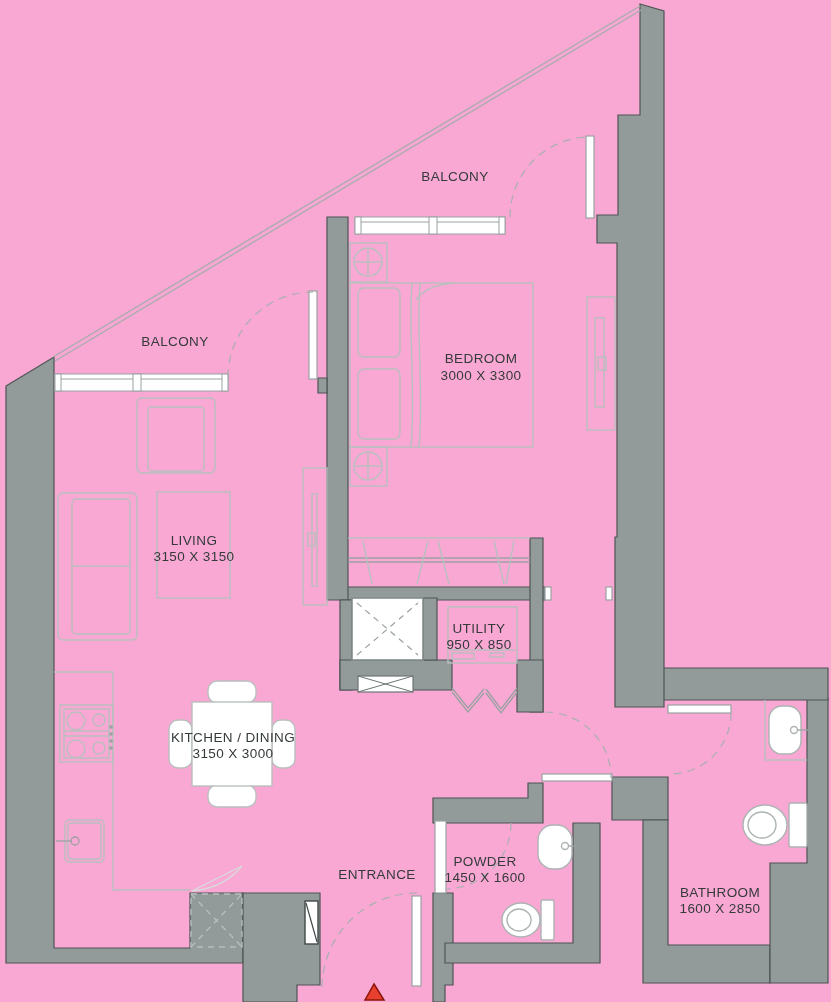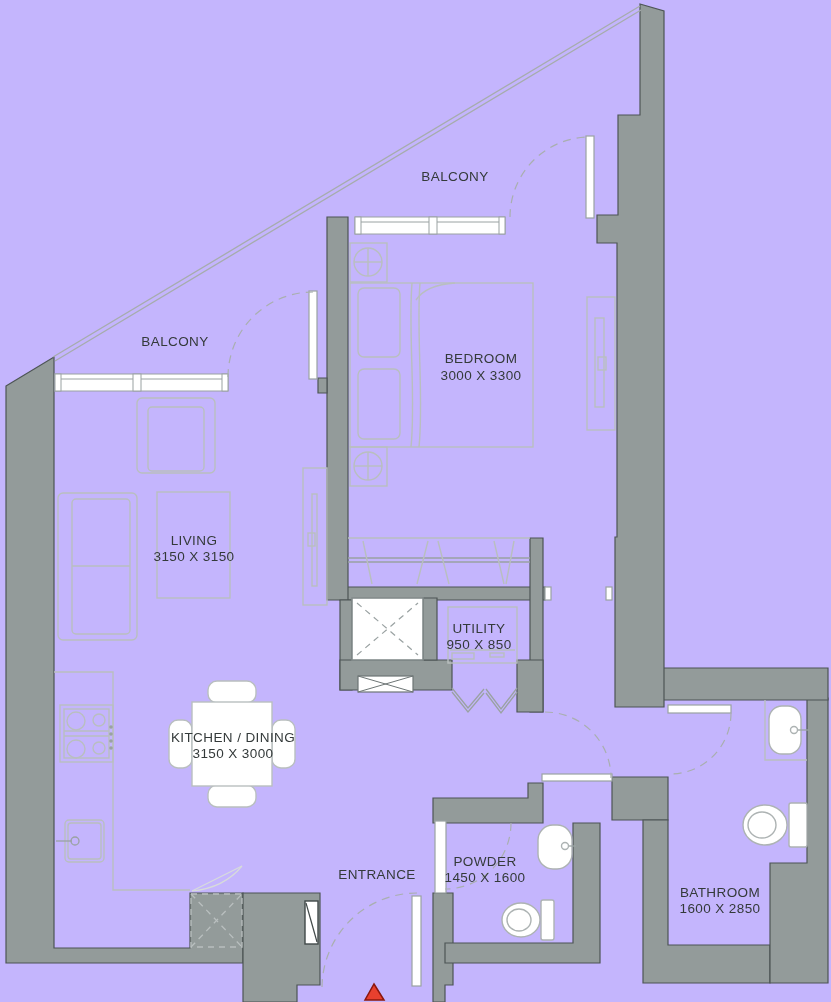--- a/index.html
+++ b/index.html
@@ -1,16 +1,16 @@
 <!DOCTYPE html>
 <html><head>
 <meta charset="utf-8">
 <style>
   html,body{margin:0;padding:0;background:#ffffff;}
-  .stage{width:831px;height:1002px;position:relative;background:#c4b5fd;overflow:hidden;
+  .stage{width:831px;height:1002px;position:relative;background:#f9a8d4;overflow:hidden;
          font-family:"Liberation Sans", sans-serif;}
   svg{display:block;}
   .wall{stroke:#4d5555;stroke-width:1.2;stroke-linejoin:miter;}
   .rail{stroke:#a6acac;stroke-width:1.3;fill:none;}
   .win{fill:#ffffff;stroke:#9aa2a2;stroke-width:1;}
   .winline{stroke:#9aa2a2;stroke-width:1;fill:none;}
   .furn{fill:none;stroke:#b9bfbf;stroke-width:1.4;}
   .furnfill{fill:#ffffff;stroke:#b9bfbf;stroke-width:1.4;}
   .fix{fill:#ffffff;stroke:#adb3b3;stroke-width:1.4;}
   .mid{fill:none;stroke:#9aa2a2;stroke-width:1.3;}

